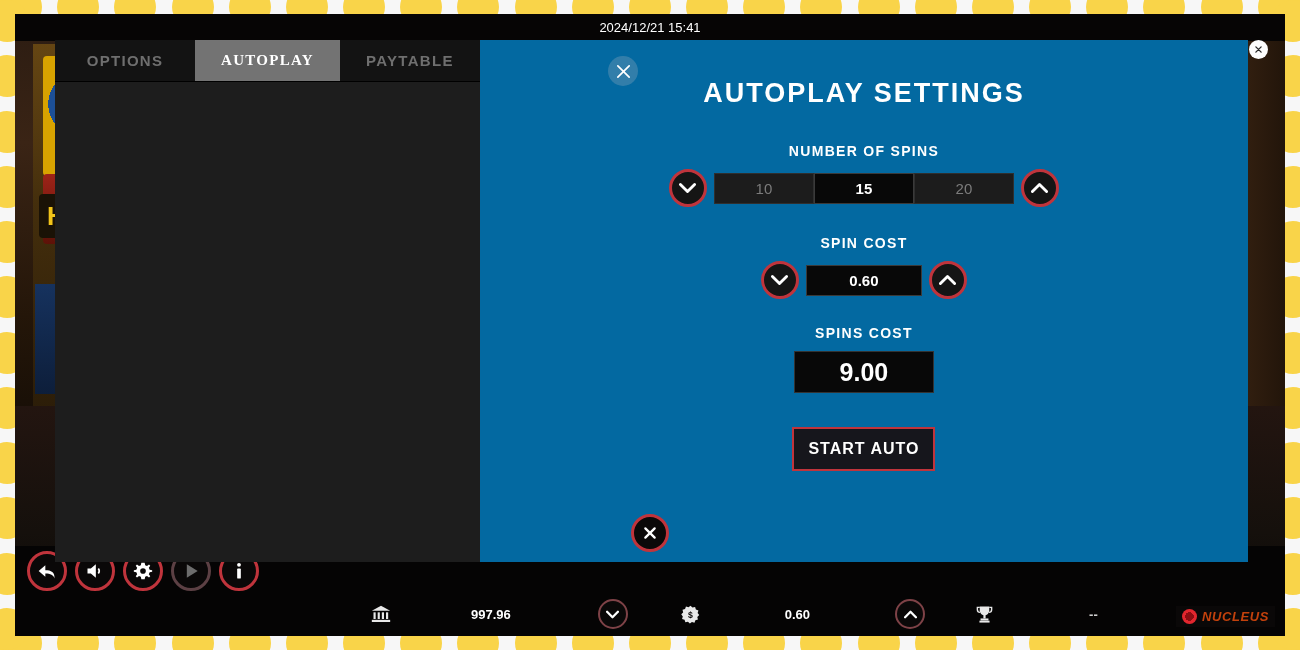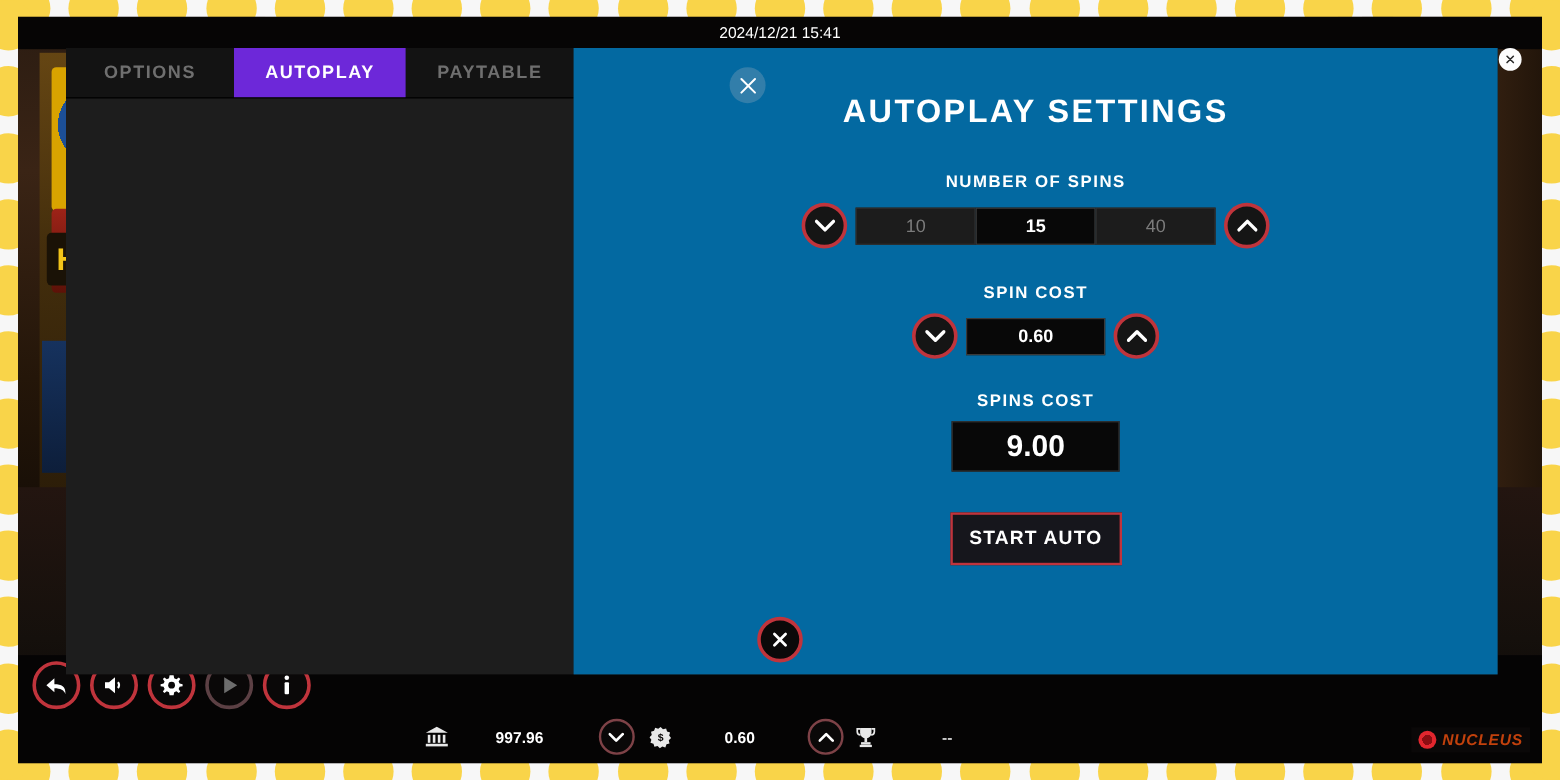--- a/index.html
+++ b/index.html
@@ -139,21 +139,21 @@
     display: flex; align-items: stretch; justify-content: center;
     border-bottom: 1px solid #000;
   }
   .tab {
     padding: 0 26px; min-width: 140px;
     display: flex; align-items: center; justify-content: center;
     color: #6f6f6f; font-size: 15px; font-weight: 700; letter-spacing: 1.3px;
     cursor: pointer; background: transparent;
     font-family: "Liberation Sans", sans-serif;
   }
-  .tab.active { color: #ffffff; background: #6d28d9; }
+  .tab.active { color: #ffffff; background: #737373; font-family: Liberation Serif, serif; }
 
   .modal-body {
     flex: 1; position: relative;
     display: flex; flex-direction: column; align-items: center;
     padding-top: 38px;
     background: #0369a1;
   }
   .modal-title {
     color: #ffffff; font-size: 27px; font-weight: 700; letter-spacing: 2px;
     margin-bottom: 34px;
@@ -232,21 +232,21 @@
   }
   .ctrl.disabled { border-color: #5c4044; }
   .ctrl svg { width: 20px; height: 20px; fill: #ffffff; }
   .ctrl.disabled svg { fill: #6d6d6d; }
 
   .statusbar {
     position: absolute; left: 0; bottom: 0; width: 1270px; height: 44px;
     display: flex; align-items: center;
   }
   .status-center {
-    position: absolute; left: 338px; display: flex; align-items: center;
+    position: absolute; left: 355px; display: flex; align-items: center; gap: 41px;
   }
   .sb-icon { display: flex; align-items: center; justify-content: center; }
   .sb-icon svg { fill: #e8e8e8; }
   .sb-text {
     color: #ffffff; font-size: 13px; font-weight: 700;
     font-family: "Liberation Sans", sans-serif;
   }
   .sb-dim { color: #cfcfcf; }
   .mini-round {
     width: 30px; height: 30px; border-radius: 50%;
@@ -417,21 +417,21 @@
         <div class="section-label">NUMBER OF SPINS</div>
         <div class="stepper">
           <div class="round-btn spin-btn-gap-l">
             <svg viewBox="0 0 24 16">
               <path d="M2 3 L12 13 L22 3" fill="none" stroke="#fff" stroke-width="4" stroke-linecap="round" stroke-linejoin="round"></path>
             </svg>
           </div>
           <div class="vals">
             <div class="val">10</div>
             <div class="val sel">15</div>
-            <div class="val">40</div>
+            <div class="val">20</div>
           </div>
           <div class="round-btn spin-btn-gap-r">
             <svg viewBox="0 0 24 16">
               <path d="M2 13 L12 3 L22 13" fill="none" stroke="#fff" stroke-width="4" stroke-linecap="round" stroke-linejoin="round"></path>
             </svg>
           </div>
         </div>
 
         <div class="gap-1"></div>
 

